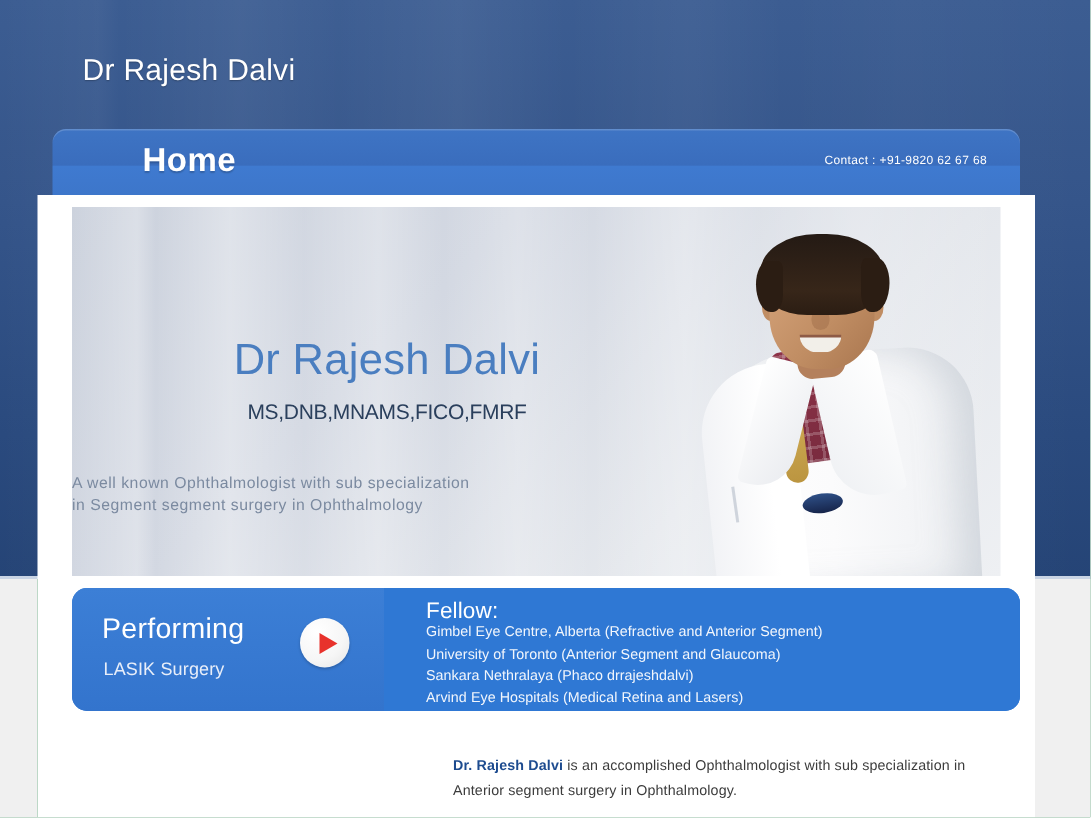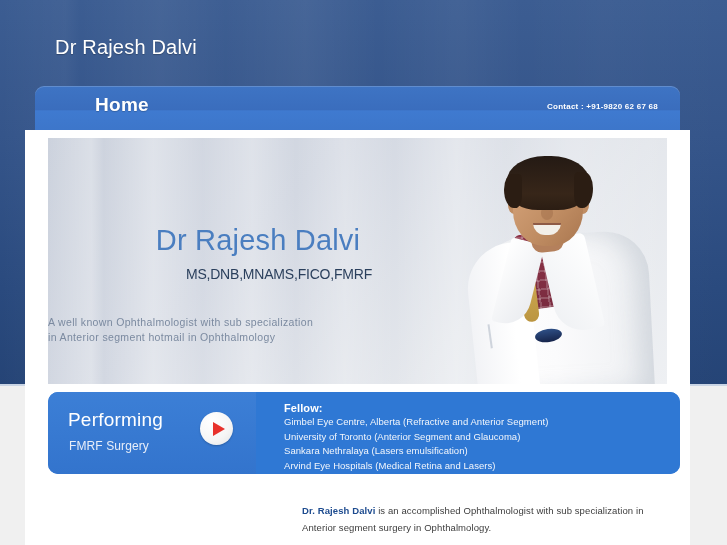--- a/index.html
+++ b/index.html
@@ -67,35 +67,35 @@
     left: 35px; top: 86px;
     width: 645px; height: 44px;
     border-radius: 9px 9px 0 0;
     background: linear-gradient(to bottom, #3e74c4 0%, #3a6dbd 55%, #3f7ad0 56%, #3d76ca 100%);
     box-shadow: inset 0 1px 0 rgba(255,255,255,0.18);
     overflow: hidden;
   }
   .nav-home {
     position: absolute;
     left: 60px; top: 8px;
-    font-size: 19px;
+    font-size: 22px;
     font-weight: bold;
     color: #ffffff;
     letter-spacing: 0.3px;
     text-shadow: 0 1px 1px rgba(0,0,0,0.2);
     text-align: right;
   }
   .contact-block {
     position: absolute;
     right: 22px; top: 11px;
     text-align: right;
   }
   .contact-line {
     font-size: 8px;
-    font-weight: bold;
+    font-weight: normal;
     color: #ffffff;
     letter-spacing: 0.25px;
     line-height: 19px;
     white-space: nowrap;
   }
 
   
   .sheet {
     position: absolute;
     left: 25px; top: 130px;
@@ -141,21 +141,20 @@
   }
   .hero-degrees {
     position: absolute;
     left: 0; top: 128px;
     width: 420px;
     text-align: center;
     font-size: 14px;
     color: #2a3f5c;
     letter-spacing: -0.2px;
     font-weight: 400;
-    padding-left: 21px;
   }
   .hero-tag {
     position: absolute;
     left: 0; top: 177px;
     width: 420px;
     text-align: left;
     font-size: 10.5px;
     color: #7b8aa0;
     line-height: 15px;
     letter-spacing: 0.35px;
@@ -363,22 +362,22 @@
   }
   .play-tri {
     position: absolute;
     left: 13px; top: 10px;
     width: 0; height: 0;
     border-left: 12px solid #e8322c;
     border-top: 7px solid transparent;
     border-bottom: 7px solid transparent;
   }
   .fellow-head {
-    font-size: 11px;
-    font-weight: bold;
+    font-size: 15px;
+    font-weight: normal;
     color: #ffffff;
     line-height: 14px;
     letter-spacing: 0.1px;
   }
   .fellow-item {
     font-size: 9.5px;
     color: #f2f6fc;
     line-height: 14.5px;
     letter-spacing: 0.05px;
     white-space: nowrap;
@@ -427,21 +426,21 @@
     </div>
   </div>
 
   <div class="sheet">
 
     <div class="hero">
       <div class="hero-name">Dr Rajesh Dalvi</div>
       <div class="hero-degrees">MS,DNB,MNAMS,FICO,FMRF</div>
       <div class="hero-tag">
         <div>A well known Ophthalmologist with sub specialization</div>
-        <div>in Anterior segment hotmail in Ophthalmology</div>
+        <div>in Segment segment surgery in Ophthalmology</div>
       </div>
 
       <div class="doctor">
         <div class="d-coat"></div>
         <div class="d-coat-l"></div>
         <div class="d-shirt"></div>
         <div class="d-tie"></div>
         <div class="d-lapel-l"></div>
         <div class="d-lapel-r"></div>
         <div class="d-neck"></div>
@@ -458,30 +457,30 @@
         <div class="d-hair2"></div>
         <div class="d-hair3"></div>
         <div class="d-pocket"></div>
         <div class="d-badge"></div>
       </div>
     </div>
 
     <div class="panel">
       <div class="panel-left">
         <div class="perf-title">Performing</div>
-        <div class="perf-sub">FMRF Surgery</div>
+        <div class="perf-sub">LASIK Surgery</div>
         <div class="play-btn">
           <div class="play-tri"></div>
         </div>
       </div>
       <div class="panel-right">
         <div class="fellow-head">Fellow:</div>
         <div class="fellow-item">Gimbel Eye Centre, Alberta (Refractive and Anterior Segment)</div>
         <div class="fellow-item">University of Toronto (Anterior Segment and Glaucoma)</div>
-        <div class="fellow-item">Sankara Nethralaya (Lasers emulsification)</div>
+        <div class="fellow-item">Sankara Nethralaya (Phaco drrajeshdalvi)</div>
         <div class="fellow-item">Arvind Eye Hospitals (Medical Retina and Lasers)</div>
       </div>
     </div>
 
     <div class="intro">
       <b>Dr. Rajesh  Dalvi</b><span> is an accomplished Ophthalmologist with sub specialization in Anterior segment surgery in Ophthalmology.</span>
     </div>
   </div>
 
   <div class="gutter-l"></div>

